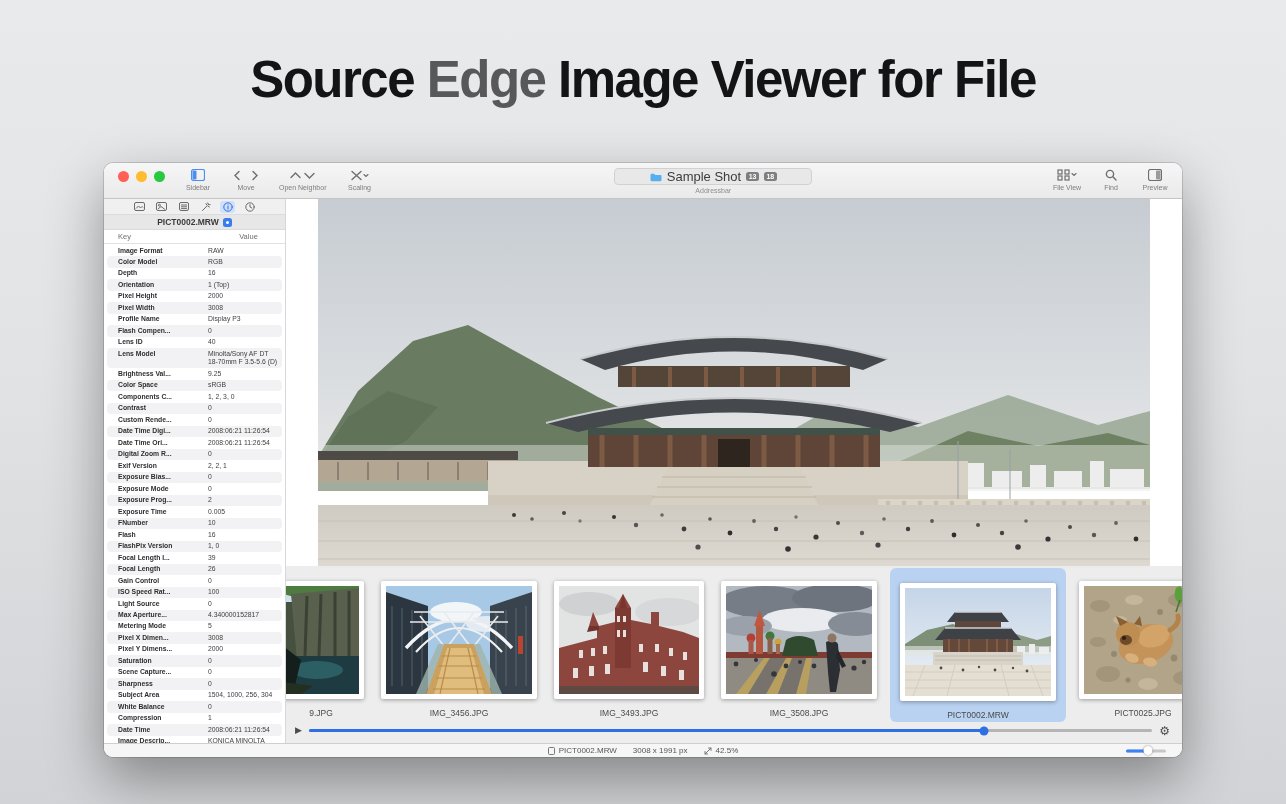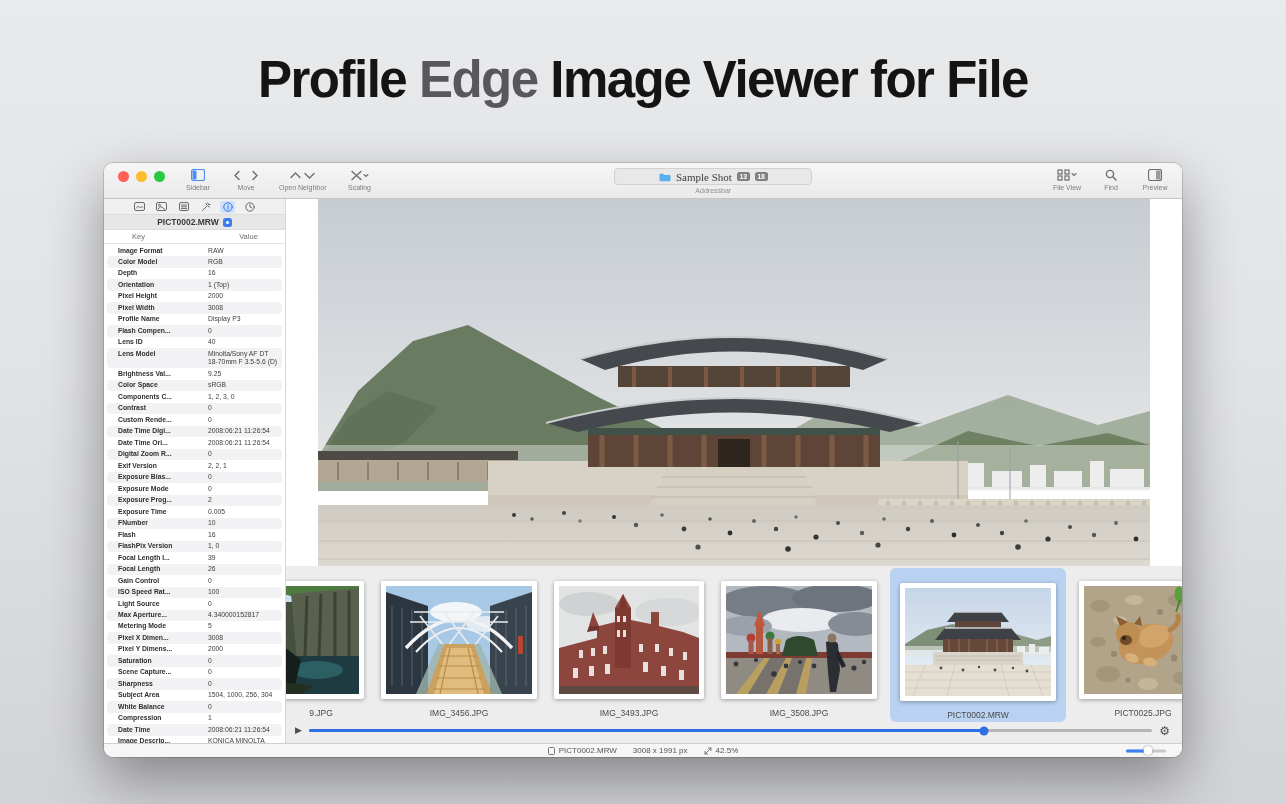--- a/index.html
+++ b/index.html
@@ -39,21 +39,21 @@
   .tb-btn { display:flex; flex-direction:column; align-items:center; gap:2px; min-width:30px; }
   .tb-icon { height:14px; display:flex; align-items:center; justify-content:center; color:#6e6e6e; }
   .tb-label { font-size:7px; color:#7d7d7d; white-space:nowrap; }
   .tb-spacer { flex:1; }
   .address-wrap { display:flex; flex-direction:column; align-items:center; padding-top:5px; }
   .address-pill {
     width:198px; height:17px; border-radius:4px;
     background:#e9e8e8; border:1px solid #d2d1d1;
     display:flex; align-items:center; justify-content:center; gap:5px;
   }
-  .address-pill .fname { font-size:11px; color:#3c3c3c;font-family:Liberation Serif, serif; }
+  .address-pill .fname { font-size:13px; color:#3c3c3c; }
   .badge {
     font-size:7px; color:#fff; background:#7f7f82; border-radius:2.5px;
     padding:0.5px 2.5px; line-height:8px; font-weight:700;
   }
   .address-caption { font-size:7px; color:#8f8f8f; margin-top:2px; }
   .tb-group.right { margin-left:0; margin-right:2px; gap:14px; }
 
   
   .win-body { flex:1; display:flex; min-height:0; }
 
@@ -69,21 +69,21 @@
     height:15px; background:#e8e7e7; border-bottom:1px solid #dcdbdb;
     display:flex; align-items:center; justify-content:center; gap:4px;
   }
   .insp-file-row .fn { font-size:8.5px; font-weight:700; color:#3a3a3a; }
   .mini-badge { width:9px; height:9px; border-radius:2.5px; background:#3b7df0; display:flex; align-items:center; justify-content:center; }
   .mini-badge::after { content:""; width:3px; height:3px; border-radius:50%; background:#fff; }
   .kv-header {
     height:14px; display:flex; align-items:center; border-bottom:1px solid #e2e2e2;
     font-size:7.5px; color:#6f6f6f;
   }
-  .kv-header .kh { width:108px; padding-left:28px; }
+  .kv-header .kh { width:108px; padding-left:14px; }
   .kv-header .vh { flex:1;text-align:center; }
   .meta-rows { flex:1; overflow:hidden; padding:1px 3px 0 3px; }
   .meta-row { display:flex; align-items:flex-start; padding:1.5px 0; border-radius:4px; }
   .meta-row:nth-child(even) { background:#f2f2f4; }
   .meta-key { width:101px; flex:0 0 101px; padding-left:11px; font-size:6.8px; font-weight:700; color:#2e2e2e; line-height:1.25; }
   .meta-value { flex:1; font-size:6.8px; color:#3d3d3d; line-height:1.25; padding-right:3px; word-break:break-word; }
 
   
   .main { flex:1; position:relative; background:#fff; min-width:0; overflow:hidden; }
   .photo { position:absolute; left:32px; top:0; width:832px; height:370px; overflow:hidden; }
@@ -118,21 +118,21 @@
     position:relative; font-size:8px; color:#555;
   }
   .status-chunk { display:flex; align-items:center; gap:4px; }
   .zoom-slider { position:absolute; right:16px; top:50%; transform:translateY(-50%); width:40px; height:3px; background:#c7c7c7; border-radius:2px; }
   .zoom-fill { position:absolute; left:0; top:0; bottom:0; width:55%; background:#3c82f7; border-radius:2px; }
   .zoom-knob { position:absolute; left:55%; top:50%; transform:translate(-50%,-50%); width:9px; height:9px; border-radius:50%; background:#fff; box-shadow:0 0 2px rgba(0,0,0,.5); }
 </style>
 </head>
 <body>
 
-<div class="headline"><span>Profile </span><span class="accent">Edge</span><span> Image Viewer for File</span></div>
+<div class="headline"><span>Source </span><span class="accent">Edge</span><span> Image Viewer for File</span></div>
 
 <div class="window">
 
   <div class="toolbar">
     <div class="traffic">
       <span class="light" style="background:#ff5f57"></span>
       <span class="light" style="background:#febc2e"></span>
       <span class="light" style="background:#28c840"></span>
     </div>
 

